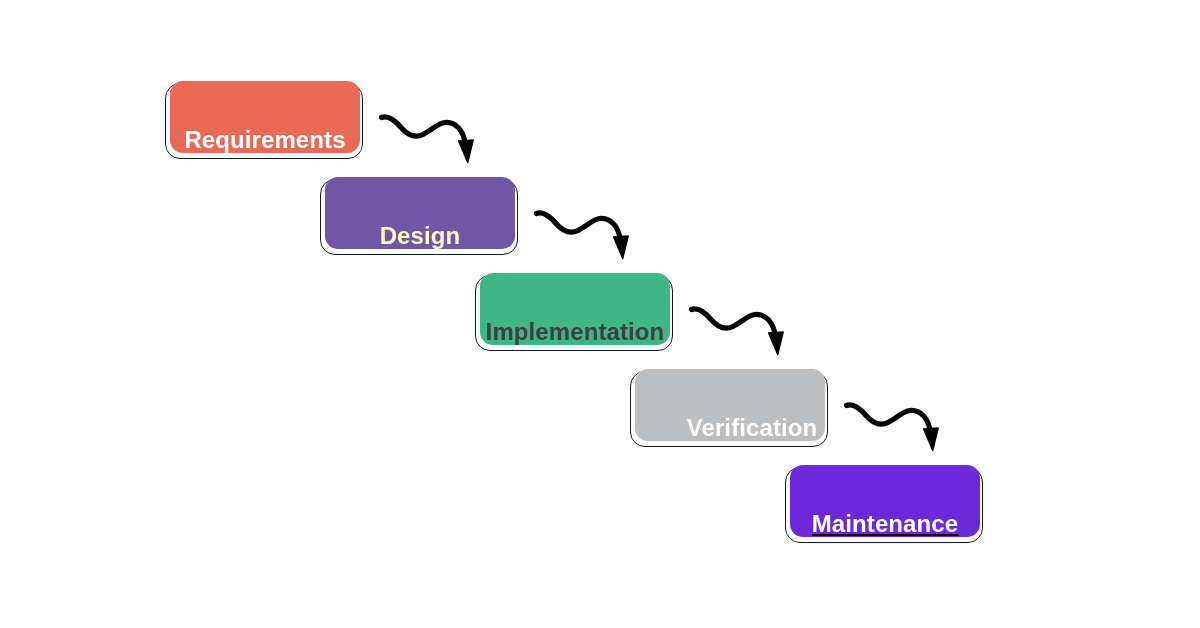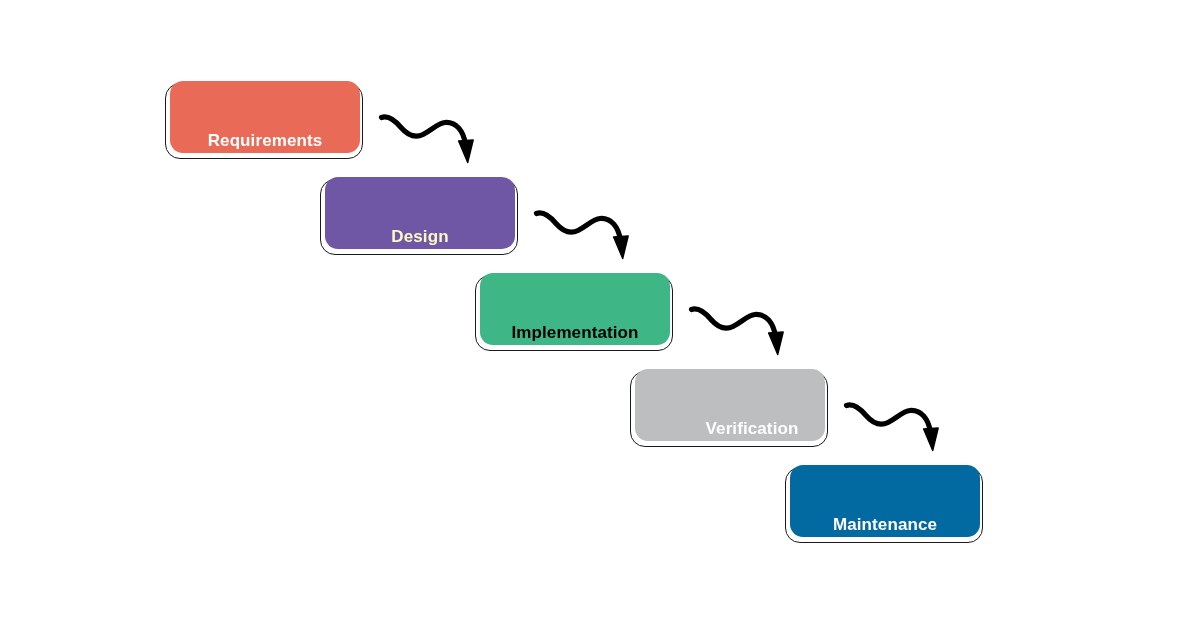--- a/index.html
+++ b/index.html
@@ -44,21 +44,21 @@
     height: 72px;
     box-sizing: border-box;
     border-radius: 13px;
     display: flex;
     align-items: center;
     justify-content: center;
   }
   .stage .stage-label {
     color: #ffffff;
     font-family: "Liberation Sans", sans-serif;
-    font-size: 17px;
+    font-size: 24px;
     font-weight: bold;
     letter-spacing: 0.1px;
     text-align: center;
     white-space: nowrap;
     line-height: 1;
     user-select: none;
     margin-top: 46px;
   }
   .connector {
     position: absolute;
@@ -111,30 +111,30 @@
   <div class="stage" style="left: 320px; top: 177px;">
     <div class="outline-rect" style="border-color: rgb(26, 26, 26);"></div>
     <div class="fill-rect" style="background: rgb(111, 87, 166);">
       <span class="stage-label" style="color: #fef9c3;">Design</span>
     </div>
   </div>
 
   <div class="stage" style="left: 475px; top: 273px;">
     <div class="outline-rect" style="border-color: rgb(26, 26, 26);"></div>
     <div class="fill-rect" style="background: rgb(63, 182, 133);">
-      <span class="stage-label" style="color: #000000;">Implementation</span>
+      <span class="stage-label" style="color: #404040;">Implementation</span>
     </div>
   </div>
 
   <div class="stage" style="left: 630px; top: 369px;">
     <div class="outline-rect" style="border-color: rgb(26, 26, 26);"></div>
     <div class="fill-rect" style="background: rgb(188, 190, 192); padding-left: 44px;">
       <span class="stage-label" style="color: rgb(255, 255, 255);">Verification</span>
     </div>
   </div>
 
   <div class="stage" style="left: 785px; top: 465px;">
     <div class="outline-rect" style="border-color: rgb(26, 26, 26);"></div>
-    <div class="fill-rect" style="background: #0369a1;">
+    <div class="fill-rect" style="background: #6d28d9; text-decoration: underline;">
       <span class="stage-label" style="color: rgb(255, 255, 255);">Maintenance</span>
     </div>
   </div>
 </div>
 
 </body></html>

